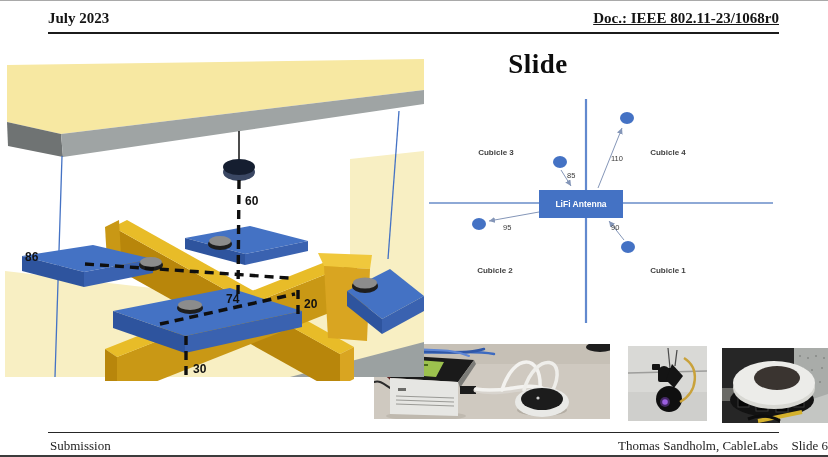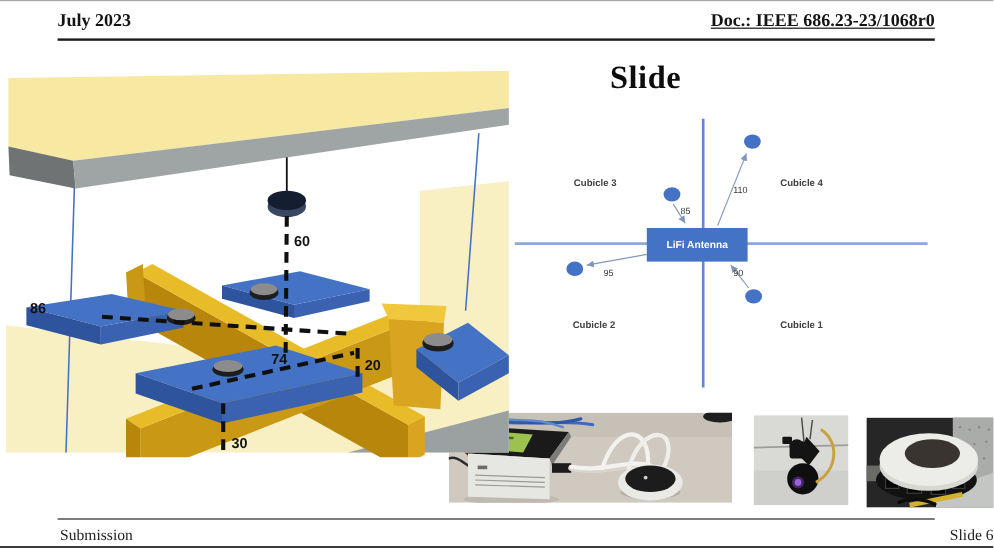--- a/index.html
+++ b/index.html
@@ -22,21 +22,21 @@
   .maplabel{font-family:"Liberation Sans",sans-serif;font-size:8px;font-weight:600;fill:#3f3f3f;}
   .numlabel{font-family:"Liberation Sans",sans-serif;font-size:7.5px;fill:#3a3a3a;}
   .antlabel{font-family:"Liberation Sans",sans-serif;font-size:8.5px;font-weight:600;fill:#ffffff;}
 </style>
 </head>
 <body>
 
 <div class="slide">
 
   <div class="hdr-date">July 2023</div>
-  <div class="hdr-doc">Doc.: IEEE 686.23-23/1068r0</div>
+  <div class="hdr-doc">Doc.: IEEE 802.11-23/1068r0</div>
   <div class="hdr-rule"></div>
 
   <div class="title">Slide</div>
 
   <svg class="svg-abs" style="left:374px;top:343px;z-index:1;" width="236" height="75" viewBox="0 0 236 75">
     <rect x="0" y="0" width="236" height="75" fill="#CFC9C0"></rect>
     <rect x="0" y="0" width="236" height="20" fill="#C6C0B6"></rect>
     <g stroke-linecap="round" fill="none">
       <path d="M8,3 C50,14 90,4 120,10" stroke="#3E6BC0" stroke-width="2.5"></path>
       <path d="M2,10 C40,2 80,14 110,5" stroke="#2F57A8" stroke-width="2.5"></path>
@@ -249,14 +249,15 @@
 
     <text class="maplabel" x="71" y="64" text-anchor="middle">Cubicle 3</text>
     <text class="maplabel" x="243" y="64" text-anchor="middle">Cubicle 4</text>
     <text class="maplabel" x="70" y="182" text-anchor="middle">Cubicle 2</text>
     <text class="maplabel" x="243" y="182" text-anchor="middle">Cubicle 1</text>
   </svg>
 
   <div class="ftr-rule"></div>
   <div class="ftr-left">Submission</div>
   <div class="ftr-center">Slide 6</div>
+  <div class="ftr-right">Thomas Sandholm, CableLabs</div>
   <div class="bottom-bar"></div>
 </div>
 
 </body></html>

